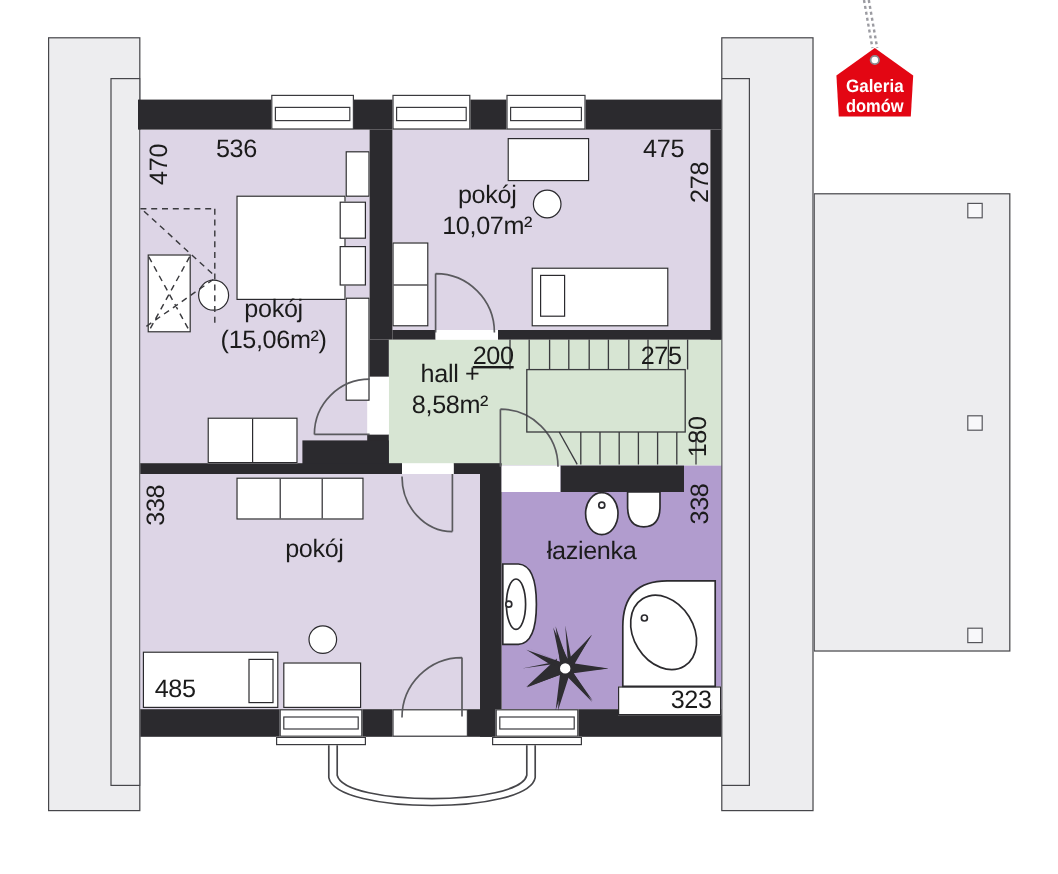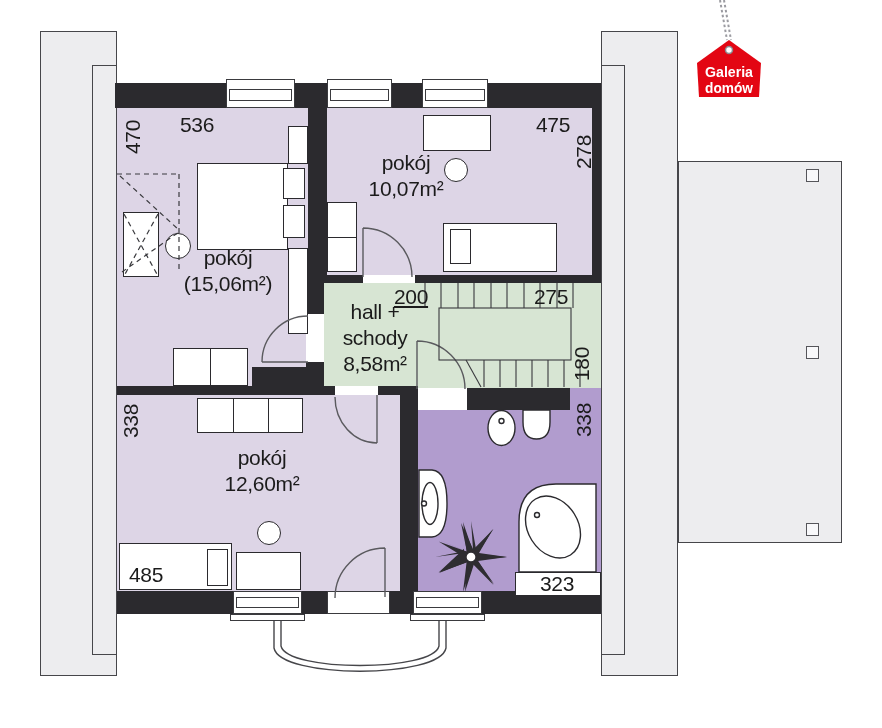--- a/index.html
+++ b/index.html
@@ -176,35 +176,34 @@
   <div class="lbl" style="left:148px;top:245px;width:160px;">
     <div>pokój</div>
     <div>(15,06m²)</div>
   </div>
   <div class="lbl" style="left:326px;top:150px;width:160px;">
     <div>pokój</div>
     <div>10,07m²</div>
   </div>
   <div class="lbl" style="left:315px;top:299px;width:120px;">
     <div>hall +</div>
-    <div>schody</div>
     <div>8,58m²</div>
   </div>
   <div class="lbl" style="left:182px;top:445px;width:160px;">
     <div>pokój</div>
-    <div>12,60m²</div>
   </div>
   <div class="lbl" style="left:413px;top:447px;width:160px;">
+    <div>łazienka</div>
   </div>
 
   <div class="dim rot" style="left:105px;top:125px;">470</div>
   <div class="dim" style="left:169px;top:113px;">536</div>
   <div class="dim" style="left:525px;top:113px;">475</div>
   <div class="dim rot" style="left:556px;top:140px;">278</div>
   <div class="dim" style="left:383px;top:285px;text-decoration:underline;">200</div>
   <div class="dim" style="left:523px;top:285px;">275</div>
   <div class="dim rot" style="left:554px;top:352px;">180</div>
   <div class="dim rot" style="left:103px;top:409px;">338</div>
   <div class="dim rot" style="left:556px;top:408px;">338</div>
   <div class="dim" style="left:118px;top:563px;">485</div>
-  <div class="dim" style="left:529px;top:572px;">323</div>
+  <div class="dim" style="left:548px;top:572px;">323</div>
 
 </div>
 
 </body></html>

